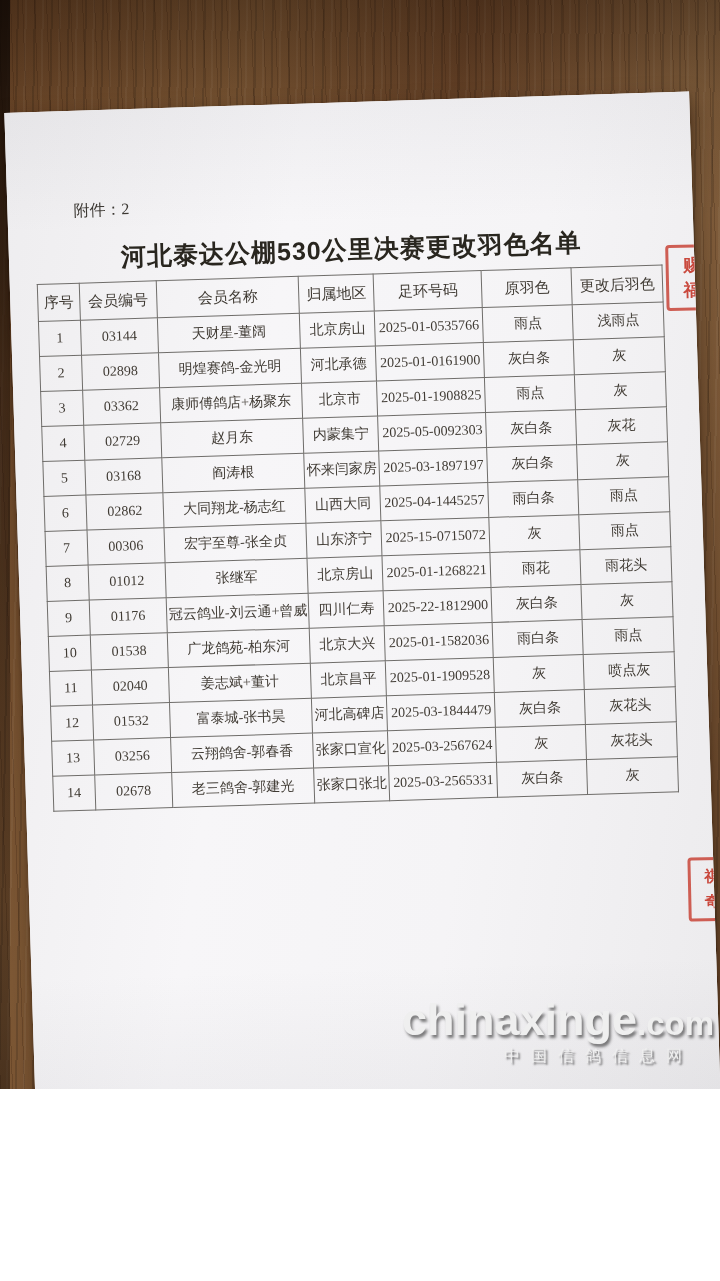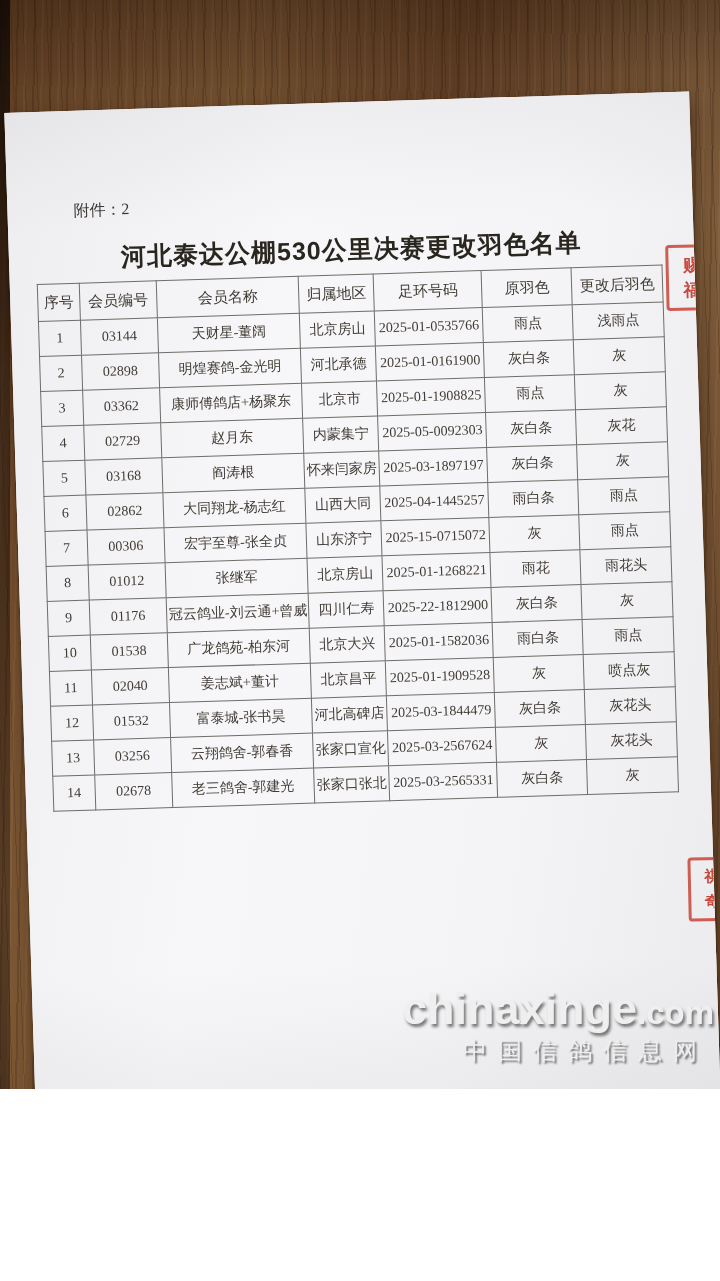--- a/index.html
+++ b/index.html
@@ -55,21 +55,21 @@
     color:rgba(198,58,44,.92);font-weight:bold;
     font-family:"Liberation Serif","DejaVu Serif",serif;}
   .seal-top{top:153px;left:656px;width:46px;height:60px;font-size:17px;transform:rotate(.5deg);}
   .seal-bottom{top:766px;left:659px;width:42px;height:58px;font-size:15px;transform:rotate(.5deg);}
   .seal span{line-height:1;}
   
   .watermark{position:absolute;right:6px;bottom:22px;text-align:right;color:#efefef;}
   .wm-line1{font-size:45px;font-weight:bold;line-height:1;letter-spacing:0px;
     text-shadow:2px 3px 3px rgba(0,0,0,.5);}
   .wm-com{font-size:33px;font-weight:bold;}
-  .wm-line2{margin-top:4px;margin-right:6px;font-size:24px;letter-spacing:11px;
+  .wm-line2{margin-top:4px;margin-right:21px;font-size:16px;letter-spacing:11px;
     text-shadow:2px 2px 2px rgba(0,0,0,.55);}
 </style>
 </head>
 <body>
 
 <div class="scene">
   <div class="left-dark-strip"></div>
 
   <div class="paper">
     <div class="attachment">附件：2</div>

